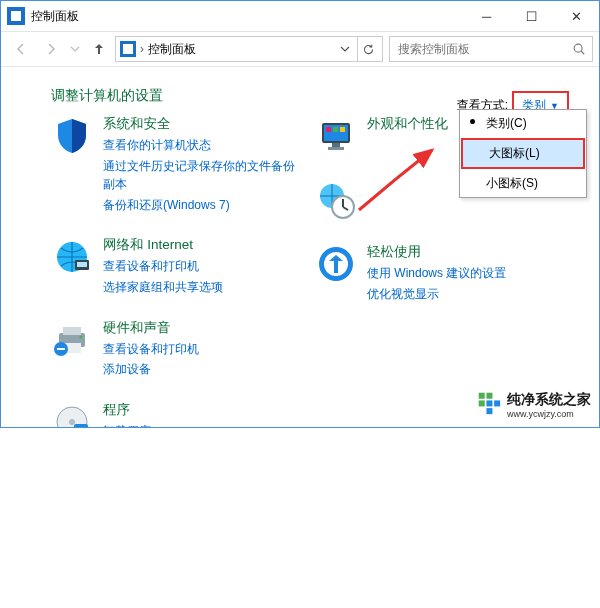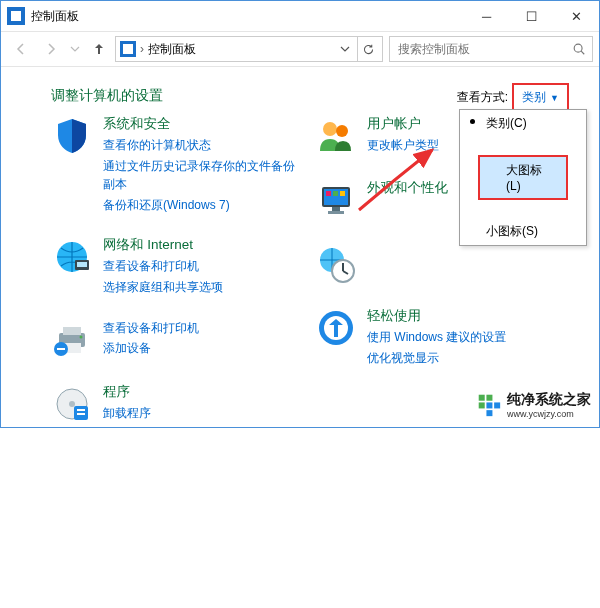--- a/index.html
+++ b/index.html
@@ -16,36 +16,36 @@
 .addr .cp-icon{width:16px;height:16px;background:#1a6fc9;display:inline-block;position:relative}
 .addr .cp-icon::after{content:"";position:absolute;inset:3px;background:#fff}
 .addr-sep{color:#666}
 .addr-drop{margin-left:auto;color:#555;width:16px;display:flex;justify-content:center}
 .addr-ref{width:20px;display:flex;justify-content:center;color:#555;border-left:1px solid #ccc;height:100%;align-items:center}
 .search{width:190px;height:24px;border:1px solid #ccc;margin-left:4px;display:flex;align-items:center;padding:0 6px;color:#888;gap:4px}
 .search input{border:none;outline:none;font-size:12px;width:100%;color:#3b82f6;background:transparent}
 .search .mag{margin-left:auto;color:#666}
 .content{padding:20px 30px 10px 50px;position:relative;height:calc(100% - 66px);box-sizing:border-box;overflow:hidden}
 .heading{font-size:14px;color:#0a6d3a;margin-bottom:8px}
-.viewby{position:absolute;top:16px;right:30px;font-size:12px;display:flex;align-items:center;gap:4px}
+.viewby{position:absolute;top:24px;right:30px;font-size:12px;display:flex;align-items:center;gap:4px}
 .viewby-link{color:#0066cc;border:2px solid #e83030;padding:4px 8px;display:flex;align-items:center;gap:4px}
 .viewby-link .caret{font-size:9px}
 .dropdown{position:absolute;top:42px;right:12px;width:126px;background:#fff;border:1px solid #a0a0a0;box-shadow:2px 2px 4px rgba(0,0,0,.15);z-index:10}
 .ditem{padding:5px 19px 5px 26px;position:relative;font-size:12px}
 .ditem .bullet{position:absolute;left:10px;top:9px;width:5px;height:5px;border-radius:50%;background:#000}
-.ditem.selected{border:2px solid #e83030;background:#cde8ff;margin:18px}
+.ditem.selected{border:2px solid #e83030;background:#cde8ff;margin:1px}
 .arrow-annot{position:absolute;top:63px;right:155px;z-index:9;pointer-events:none}
 .cols{display:flex;gap:10px;margin-top:10px}
 .col{flex:1;display:flex;flex-direction:column;gap:22px}
 .cat{display:flex;gap:10px}
 .caticon{width:42px;height:42px;flex-shrink:0;display:flex;align-items:center;justify-content:center}
 .catbody{display:flex;flex-direction:column;gap:2px}
 .cattitle{color:#0a6d3a;font-size:13.5px;margin-bottom:1px}
 .catlink{color:#0066cc;font-size:12px;line-height:1.55}
-.watermark{position:absolute;right:6px;bottom:6px;display:flex;align-items:center;gap:6px;background:#fff;padding:2px}
+.watermark{position:absolute;right:6px;bottom:6px;display:flex;align-items:flex-start;gap:6px;background:#fff;padding:2px}
 .wm-logo{width:24px;height:24px}
 .wm-text{font-size:14px;font-weight:bold;color:#1a1a1a}
 .wm-url{font-size:9px;color:#333}
 svg{display:block}
 </style>
 </head>
 <body>
 
 <div class="window">
 
@@ -178,20 +178,21 @@
             <svg width="42" height="42" viewBox="0 0 42 42">
                 <rect x="8" y="14" width="26" height="14" rx="2" fill="#90a4ae"></rect>
                 <rect x="12" y="8" width="18" height="8" fill="#cfd8dc"></rect>
                 <rect x="12" y="24" width="18" height="10" fill="#eceff1"></rect>
                 <circle cx="30" cy="18" r="1.5" fill="#4caf50"></circle>
                 <circle cx="10" cy="30" r="7" fill="#1e88e5"></circle>
                 <rect x="6" y="29" width="8" height="2" fill="#fff"></rect>
               </svg>
           </div>
           <div class="catbody">
+            <div class="cattitle">硬件和声音</div>
             <div class="catlink">查看设备和打印机</div>
             <div class="catlink">添加设备</div>
           </div>
         </div>
 
         <div class="cat">
           <div class="caticon">
             <svg width="42" height="42" viewBox="0 0 42 42">
                 <circle cx="21" cy="21" r="15" fill="#eceff1" stroke="#90a4ae"></circle>
                 <circle cx="21" cy="21" r="3" fill="#b0bec5"></circle>
@@ -203,34 +204,20 @@
           <div class="catbody">
             <div class="cattitle">程序</div>
             <div class="catlink">卸载程序</div>
           </div>
         </div>
 
       </div>
 
       <div class="col">
 
-        <div class="cat">
-          <div class="caticon">
-            <svg width="42" height="42" viewBox="0 0 42 42">
-                <circle cx="15" cy="14" r="7" fill="#ffb74d"></circle>
-                <circle cx="27" cy="16" r="6" fill="#f57c00"></circle>
-                <path d="M5 36 Q5 24 15 24 Q25 24 25 36 Z" fill="#4caf50"></path>
-                <path d="M20 36 Q20 26 28 26 Q36 26 36 36 Z" fill="#2e7d32"></path>
-              </svg>
-          </div>
-          <div class="catbody">
-            <div class="cattitle">用户帐户</div>
-            <div class="catlink">更改帐户类型</div>
-          </div>
-        </div>
 
         <div class="cat">
           <div class="caticon">
             <svg width="42" height="42" viewBox="0 0 42 42">
                 <rect x="7" y="8" width="28" height="20" rx="2" fill="#37474f"></rect>
                 <rect x="9" y="10" width="24" height="16" fill="#1e88e5"></rect>
                 <rect x="17" y="28" width="8" height="4" fill="#546e7a"></rect>
                 <rect x="13" y="32" width="16" height="3" fill="#78909c"></rect>
                 <rect x="11" y="12" width="5" height="5" fill="#e91e63"></rect>
                 <rect x="18" y="12" width="5" height="5" fill="#4caf50"></rect>

